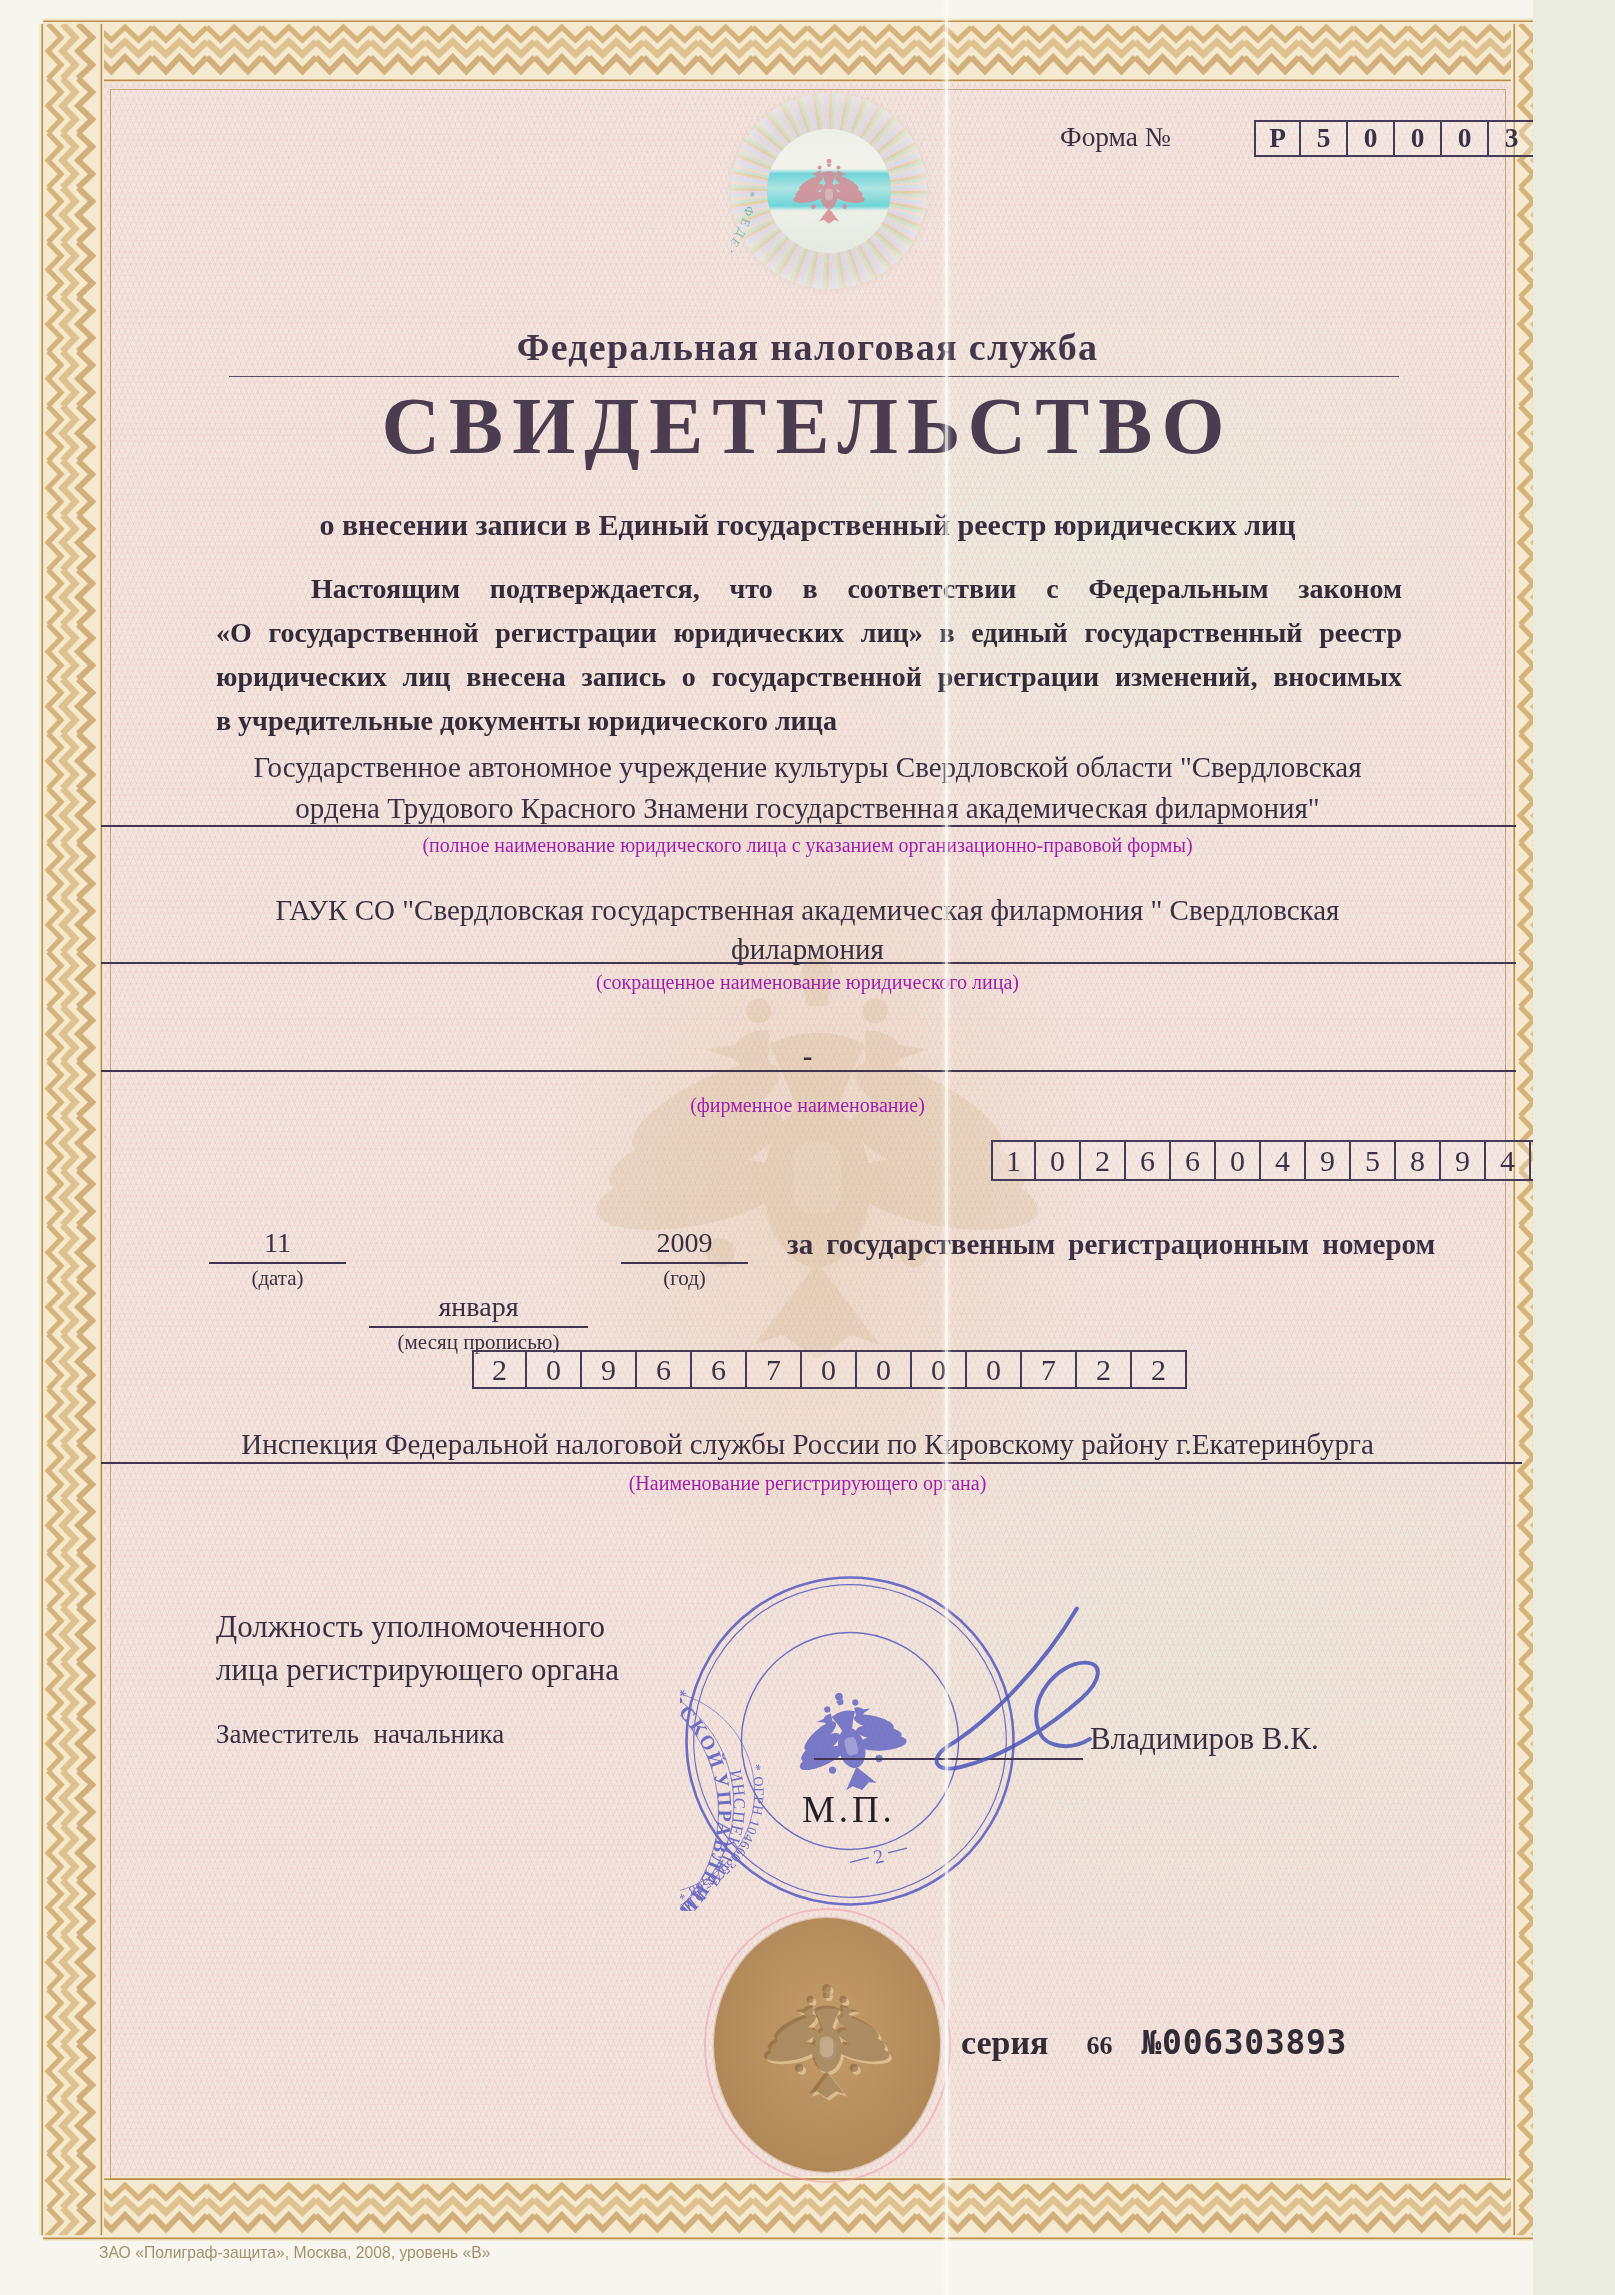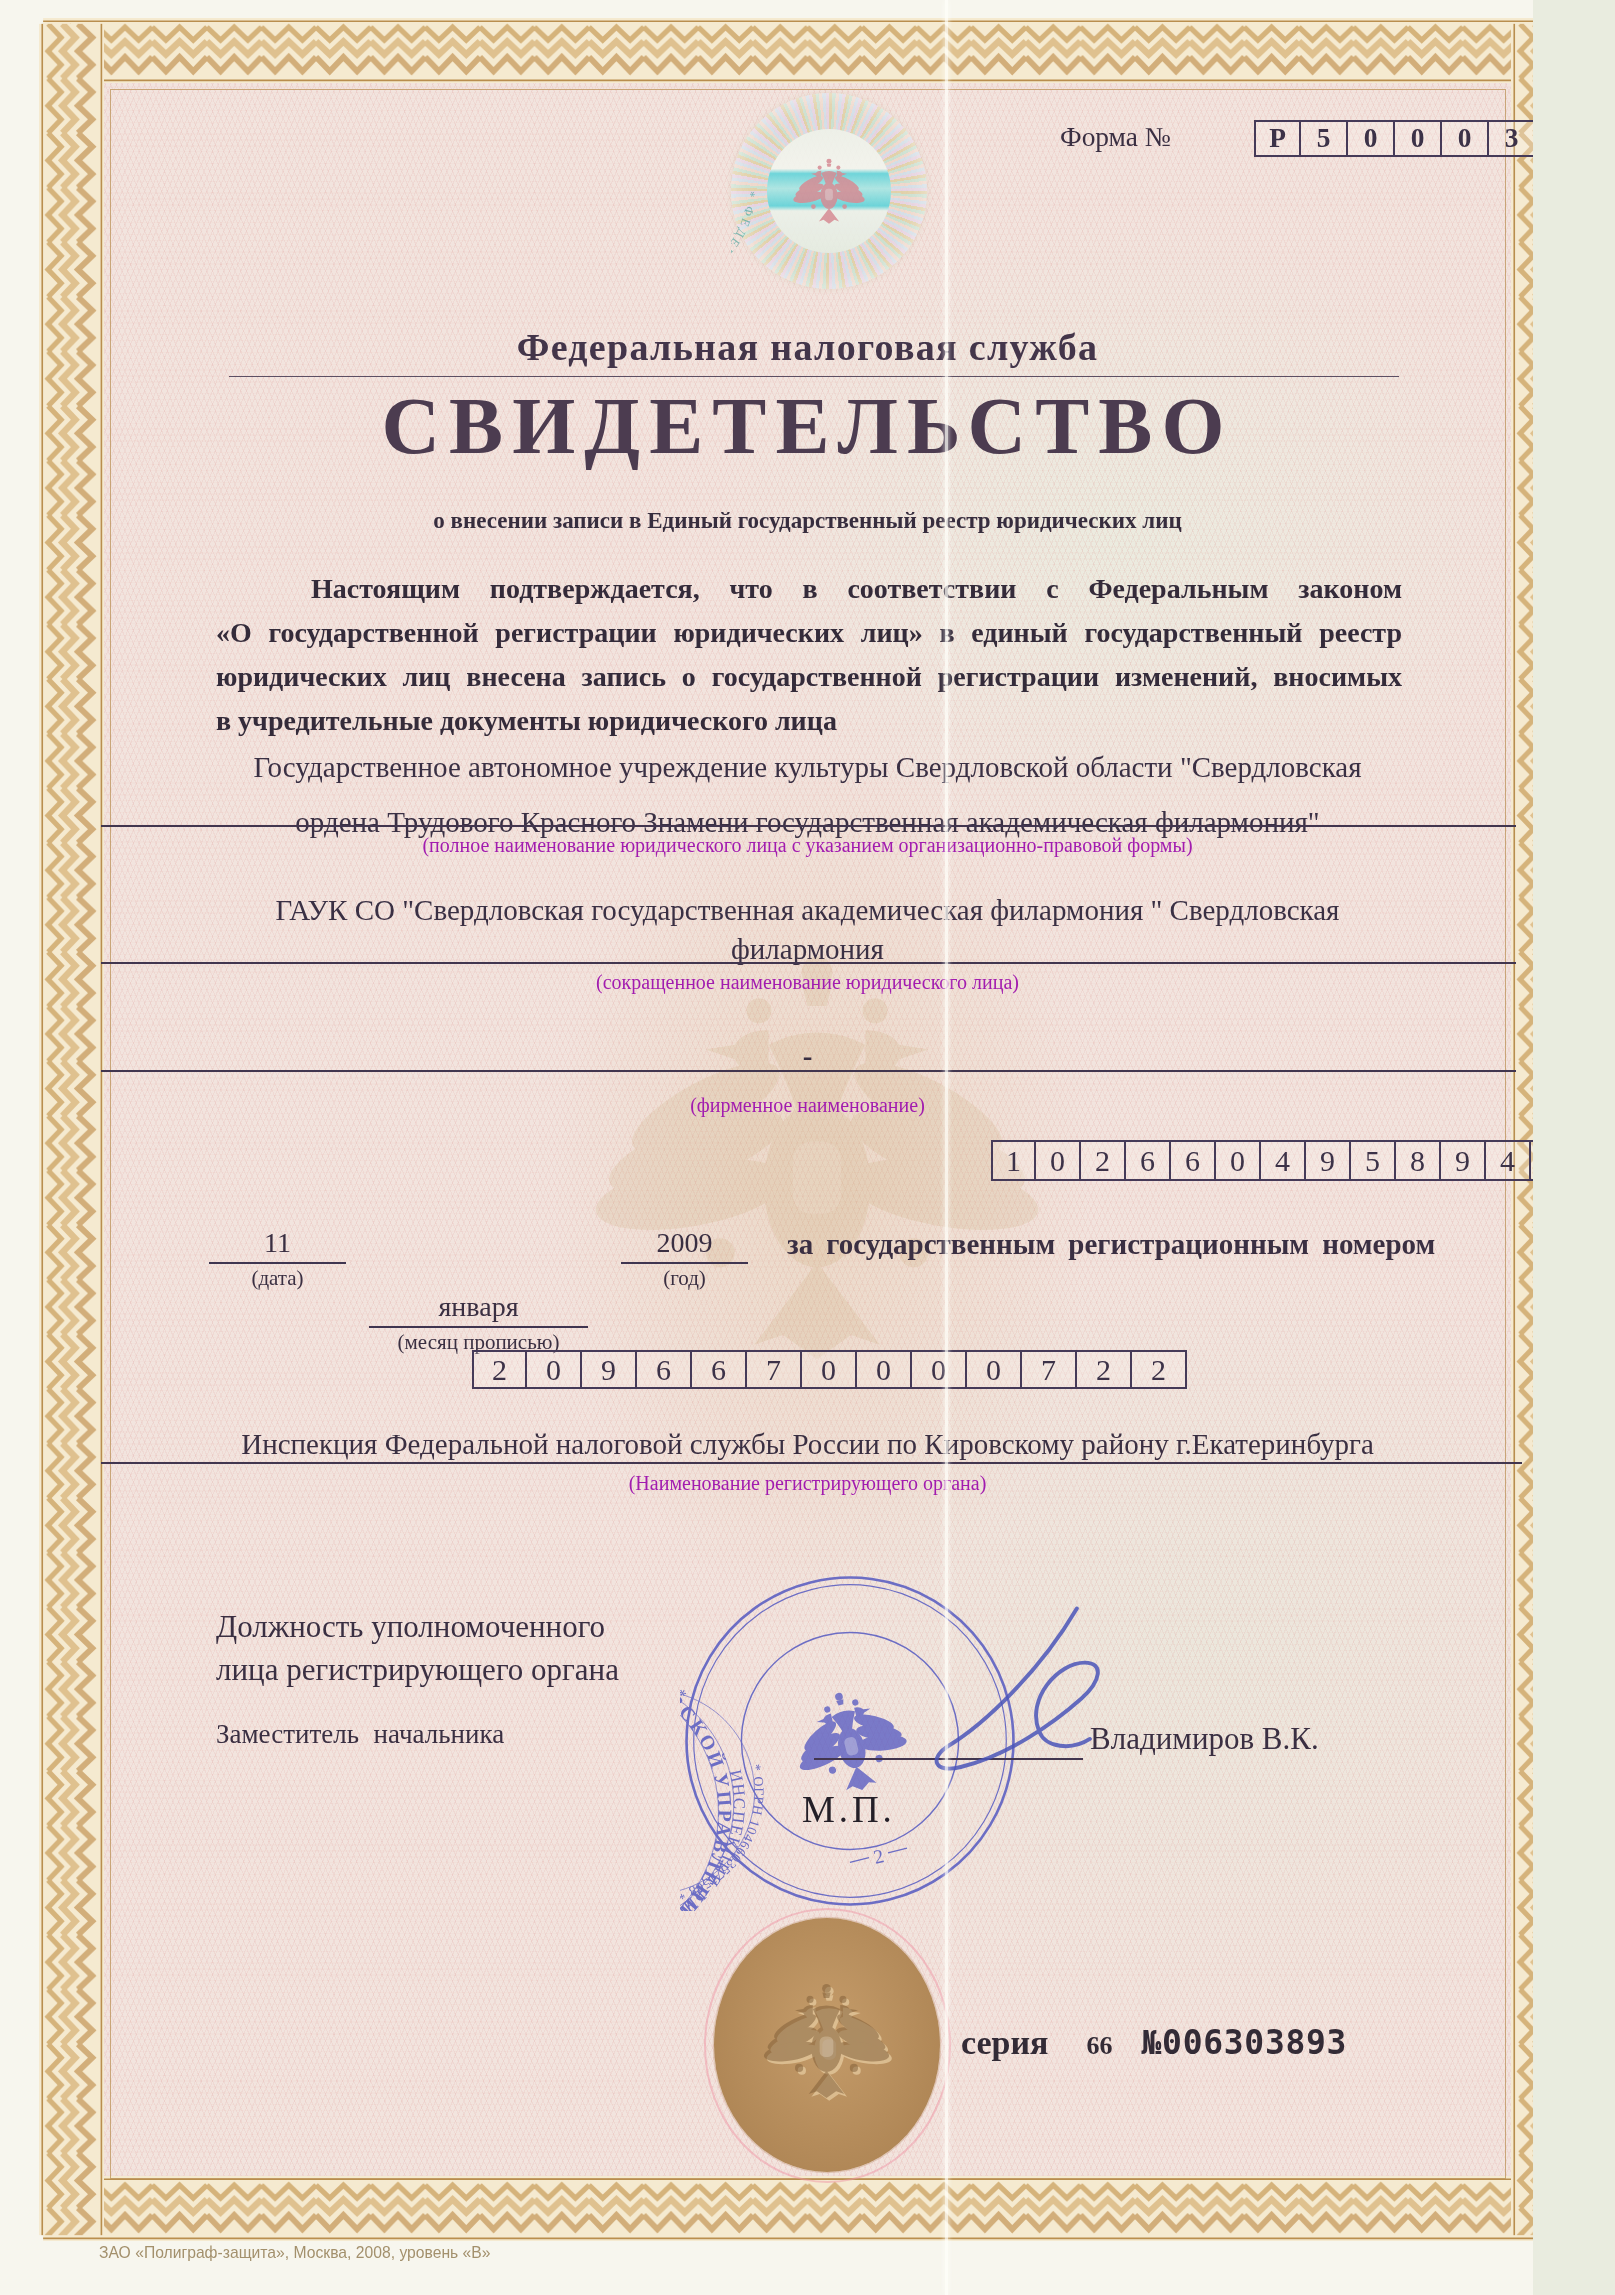--- a/index.html
+++ b/index.html
@@ -46,21 +46,21 @@
     box-sizing:border-box;border:2px solid #453a58;
     display:flex;align-items:center;justify-content:center;
     background:rgba(250,244,238,0.25);color:#3c3248;
   }
   .cell + .cell{border-left:none;}
   .form-cells .cell{width:47px;height:37px;font-size:27.4px;font-weight:bold;}
   .ogrn-cells .cell{width:45px;height:41px;font-size:30px;}
   .grn-cells .cell{width:55px;height:39px;font-size:30px;}
   .agency-title{top:325px;font-size:38px;font-weight:bold;letter-spacing:1.3px;color:#43354a;}
   .doc-title{top:380px;font-size:81px;font-weight:bold;letter-spacing:9.1px;color:#4c3c50;}
-  .doc-subtitle{top:508px;font-size:23px;font-weight:bold;color:#372d3e;}
+  .doc-subtitle{top:508px;font-size:30px;font-weight:bold;color:#372d3e;}
   
   .para{position:absolute;left:216px;top:567px;width:1186px;font-size:28px;font-weight:bold;color:#342b3a;}
   .para-line{height:44px;line-height:44px;text-align:justify;text-align-last:justify;white-space:nowrap;}
   .para-line.last{text-align-last:left;}
   .para-line.indent{padding-left:95px;box-sizing:border-box;}
   .name-line{font-size:29px;color:#3a3044;}
   .dash-line{font-size:29px;font-weight:bold;}
   .ogrn-label{left:216px;top:1145px;font-size:31px;}
   
   .dfield{position:absolute;text-align:center;}
@@ -207,21 +207,21 @@
   <div class="abs centered doc-subtitle">о внесении записи в Единый государственный реестр юридических лиц</div>
 
   <div class="para">
     <div class="para-line indent">Настоящим подтверждается, что в соответствии с Федеральным законом</div>
     <div class="para-line">«О государственной регистрации юридических лиц» в единый государственный реестр</div>
     <div class="para-line">юридических лиц внесена запись о государственной регистрации изменений, вносимых</div>
     <div class="para-line last">в учредительные документы юридического лица</div>
   </div>
 
   <div class="abs centered name-line" style="top:751px;">Государственное автономное  учреждение культуры  Свердловской области "Свердловская</div>
-  <div class="abs centered name-line" style="top:792px;margin-top:14px;">ордена Трудового Красного Знамени государственная академическая филармония"</div>
+  <div class="abs centered name-line" style="top:792px;">ордена Трудового Красного Знамени государственная академическая филармония"</div>
   <div class="rule" style="left:101px;width:1415px;top:825px;"></div>
   <div class="abs centered caption" style="top:834px;">(полное наименование юридического лица с указанием организационно-правовой формы)</div>
 
   <div class="abs centered name-line" style="top:894px;">ГАУК СО "Свердловская государственная академическая филармония " Свердловская</div>
   <div class="abs centered name-line" style="top:933px;">филармония</div>
   <div class="rule" style="left:101px;width:1415px;top:962px;"></div>
   <div class="abs centered caption" style="top:971px;">(сокращенное наименование юридического лица)</div>
 
   <div class="abs centered dash-line" style="top:1040px;">-</div>
   <div class="rule" style="left:101px;width:1415px;top:1070px;"></div>

